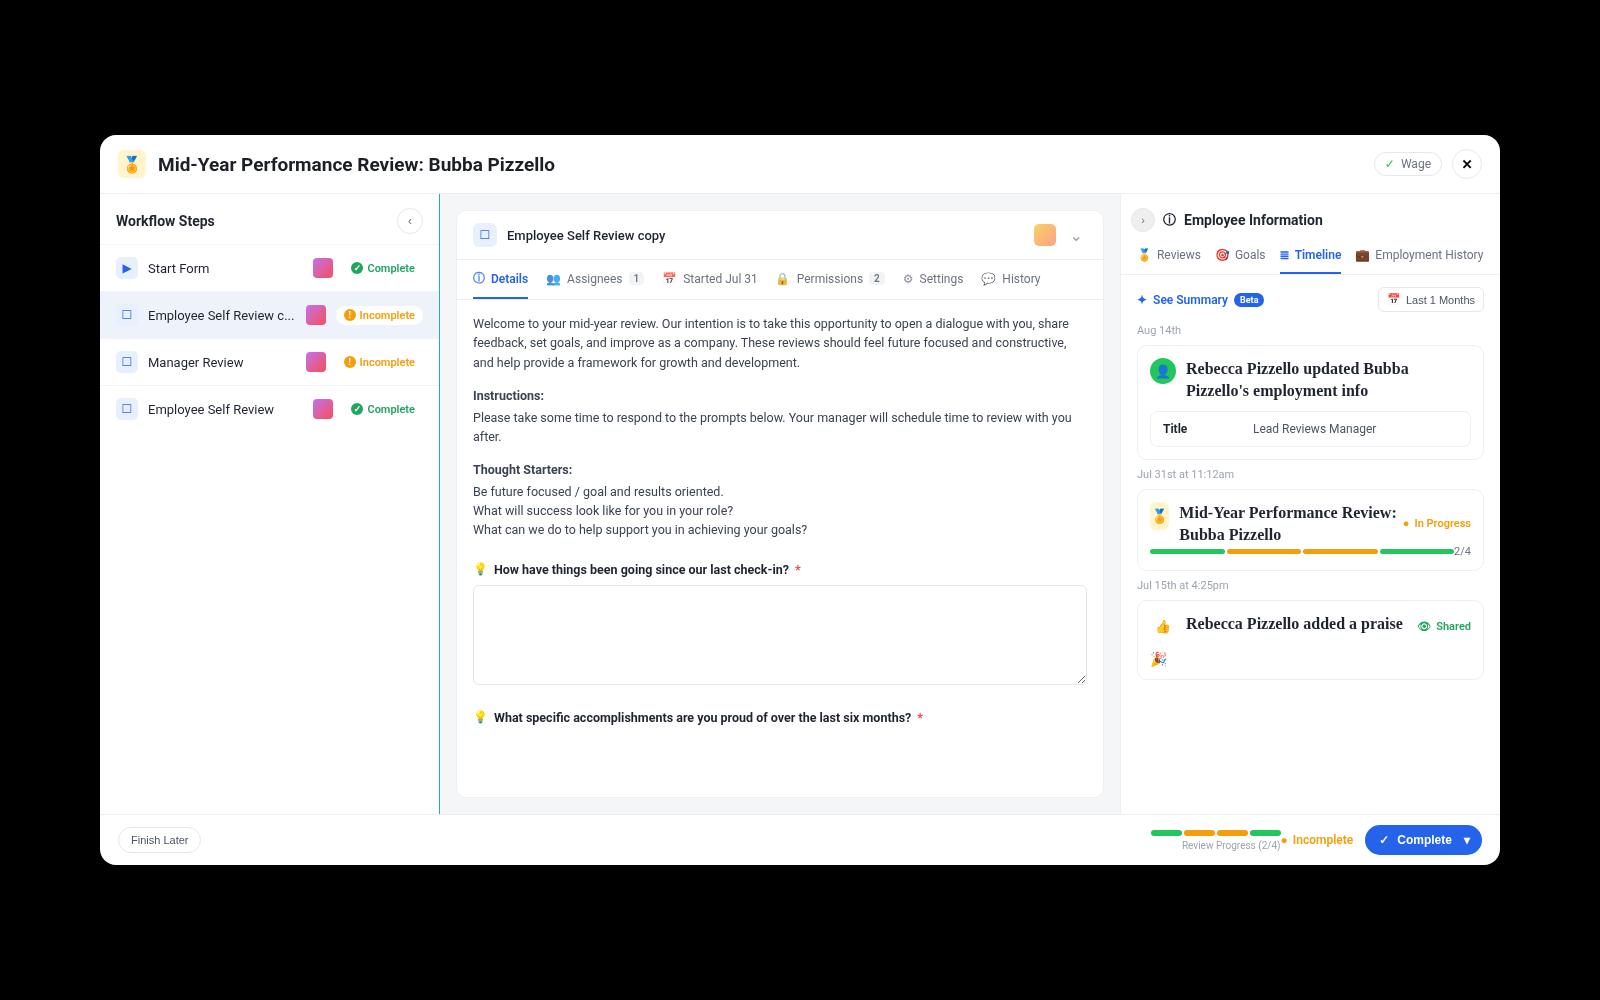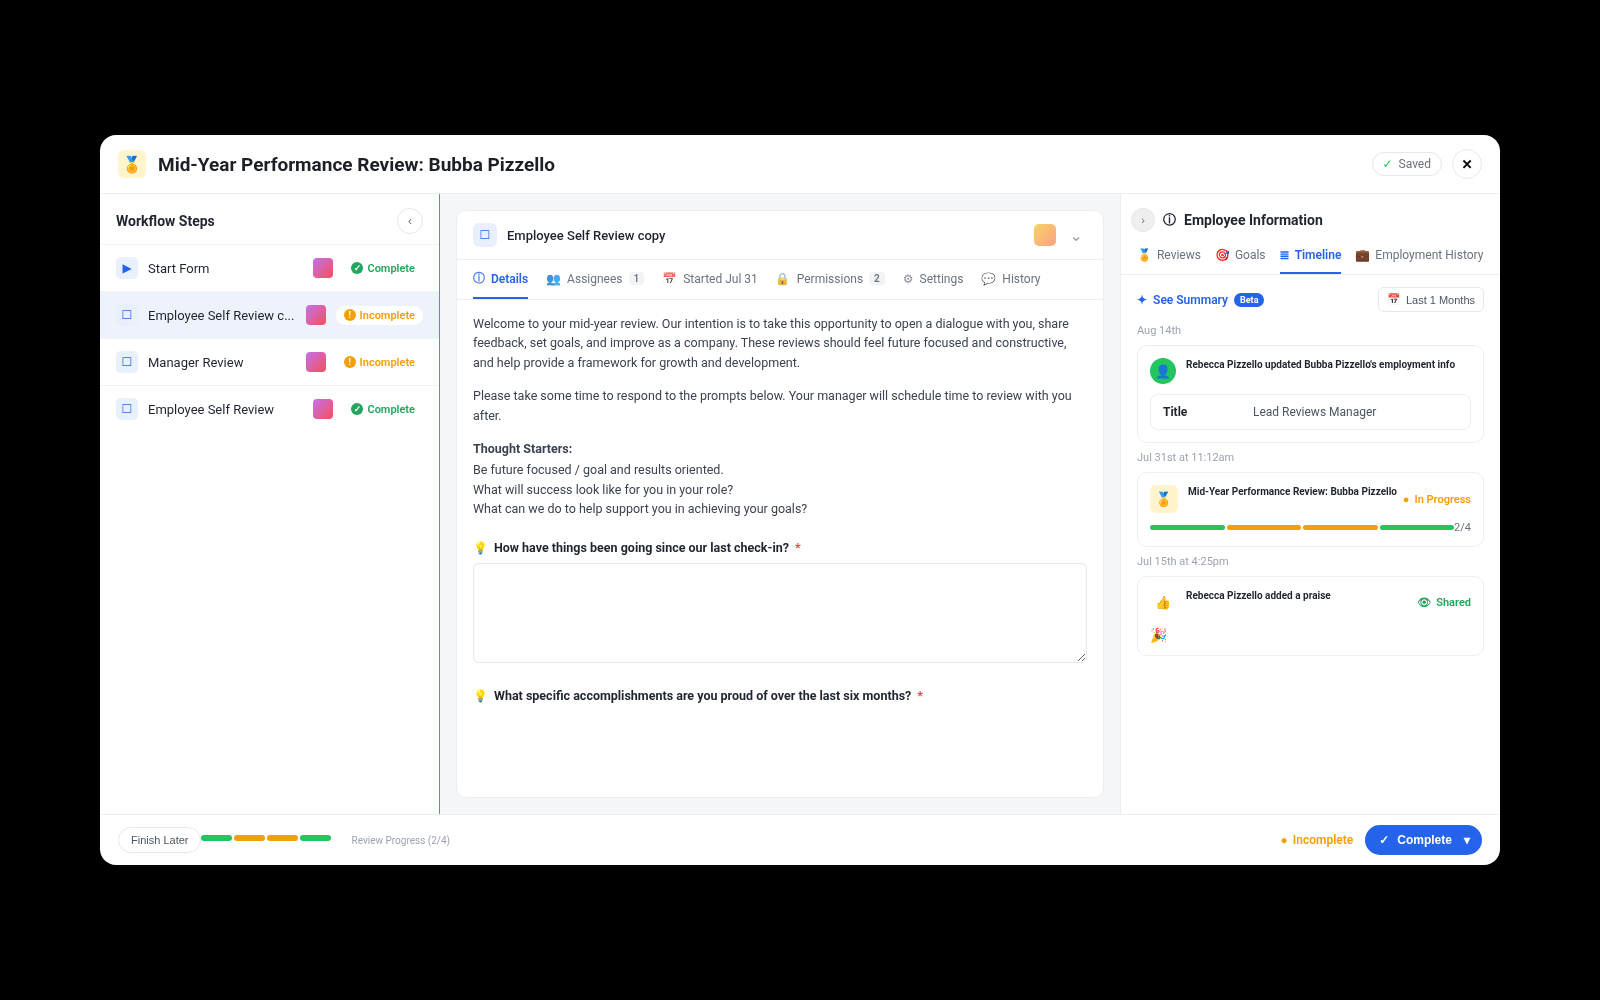--- a/index.html
+++ b/index.html
@@ -209,39 +209,39 @@
 .tl-card {
   border: 1px solid #eceef2; border-radius: 10px;
   padding: 12px; margin-bottom: 6px;
 }
 .tl-head { display: flex; align-items: flex-start; gap: 10px; }
 .tl-head .ticon2 {
   width: 26px; height: 26px; border-radius: 50%;
   display: flex; align-items: center; justify-content: center;
   flex-shrink: 0; font-size: 13px; color: #fff;
 }
-.tl-head .title2 { font-size: 10px; font-weight: 700; line-height: 1.35; }
+.tl-head .title2 { font-size: 16px; font-weight: 700; line-height: 1.35; font-family: Liberation Serif, serif; }
 .tl-grid {
   margin-top: 10px;
   border: 1px solid #eceef2; border-radius: 8px;
 }
 .tl-row {
   display: flex; border-top: 1px solid #eceef2; font-size: 12px;
 }
 .tl-row:first-child { border-top: none; }
 .tl-row .k { width: 90px; padding: 10px 12px; font-weight: 700; color: #1f2430; }
 .tl-row .v { flex: 1; padding: 10px 12px; color: #4b5563; }
 .ribbon-icon {
   width: 28px; height: 28px; border-radius: 6px; background: #fff4cc;
   display: flex; align-items: center; justify-content: center; color: #e6b400; font-size: 14px;
 }
 .prog-row { display: flex; align-items: center; justify-content: space-between; }
 .status-chip { display: flex; align-items: center; gap: 5px; font-size: 11px; font-weight: 600; color: #f59e0b; }
 .mini-progress {
-  margin-top: 8px; display: flex; align-items: center; gap: 0;
+  display: flex; align-items: center; gap: 0;
 }
 .mini-progress .bar {
   flex: 1; height: 5px; display: flex; gap: 2px;
 }
 .mini-progress .seg { flex: 1; border-radius: 3px; }
 .seg.green { background: #22c55e; }
 .seg.orange { background: #f59e0b; }
 .mini-progress .frac { font-size: 11px; color: #6b7280; }
 .praise .ticon2 { background: transparent; }
 .thumbs {
@@ -253,21 +253,21 @@
 .footer {
   border-top: 1px solid #eceef2;
   display: flex; align-items: center;
   padding: 10px 18px;
 }
 .finish-later {
   border: 1px solid #e5e7eb; background: #fff; border-radius: 16px;
   font-size: 11px; color: #4b5563; padding: 6px 12px; cursor: pointer;
 }
 .progress-center {
-  flex: 1; display: flex; flex-direction: row; align-items: flex-start; gap: 20px;
+  flex: 1; display: flex; flex-direction: column; align-items: flex-end; gap: 4px;
 }
 .progress-bar {
   width: 130px; height: 6px; display: flex; gap: 2px;
 }
 .progress-bar .pseg { flex: 1; border-radius: 3px; }
 .progress-text { font-size: 10px; color: #9ca3af; }
 .footer-right { display: flex; align-items: center; gap: 12px; }
 .foot-incomplete { display: flex; align-items: center; gap: 5px; color: #f59e0b; font-size: 12px; font-weight: 600; }
 .complete-btn {
   background: #2563eb; color: #fff; border: none; border-radius: 18px;
@@ -280,21 +280,21 @@
 <body>
 
 <div class="app">
 
   <div class="header">
     <div class="title-icon">🏅</div>
     <h1>Mid-Year Performance Review: Bubba Pizzello</h1>
     <div class="spacer"></div>
     <div class="saved-badge">
       <span class="check">✓</span>
-      <span>Saved</span>
+      <span>Wage</span>
     </div>
     <button class="close-btn">
       <span>✕</span>
     </button>
   </div>
 
   <div class="body">
 
     <div class="left">
       <div class="left-header">
@@ -383,20 +383,21 @@
           </div>
           <div class="ctab">
             <span class="ico">💬</span>
             <span>History</span>
           </div>
         </div>
 
         <div class="card-body">
           <p>Welcome to your mid-year review. Our intention is to take this opportunity to open a dialogue with you, share feedback, set goals, and improve as a company. These reviews should feel future focused and constructive, and help provide a framework for growth and development.</p>
           <p>
+            <span class="sect-label">Instructions:</span>
             <span>Please take some time to respond to the prompts below. Your manager will schedule time to review with you after.</span>
           </p>
           <p>
             <span class="sect-label">Thought Starters:</span>
             <span>Be future focused / goal and results oriented.</span><br>
             <span>What will success look like for you in your role?</span><br>
             <span>What can we do to help support you in achieving your goals?</span>
           </p>
 
           <div class="question">

